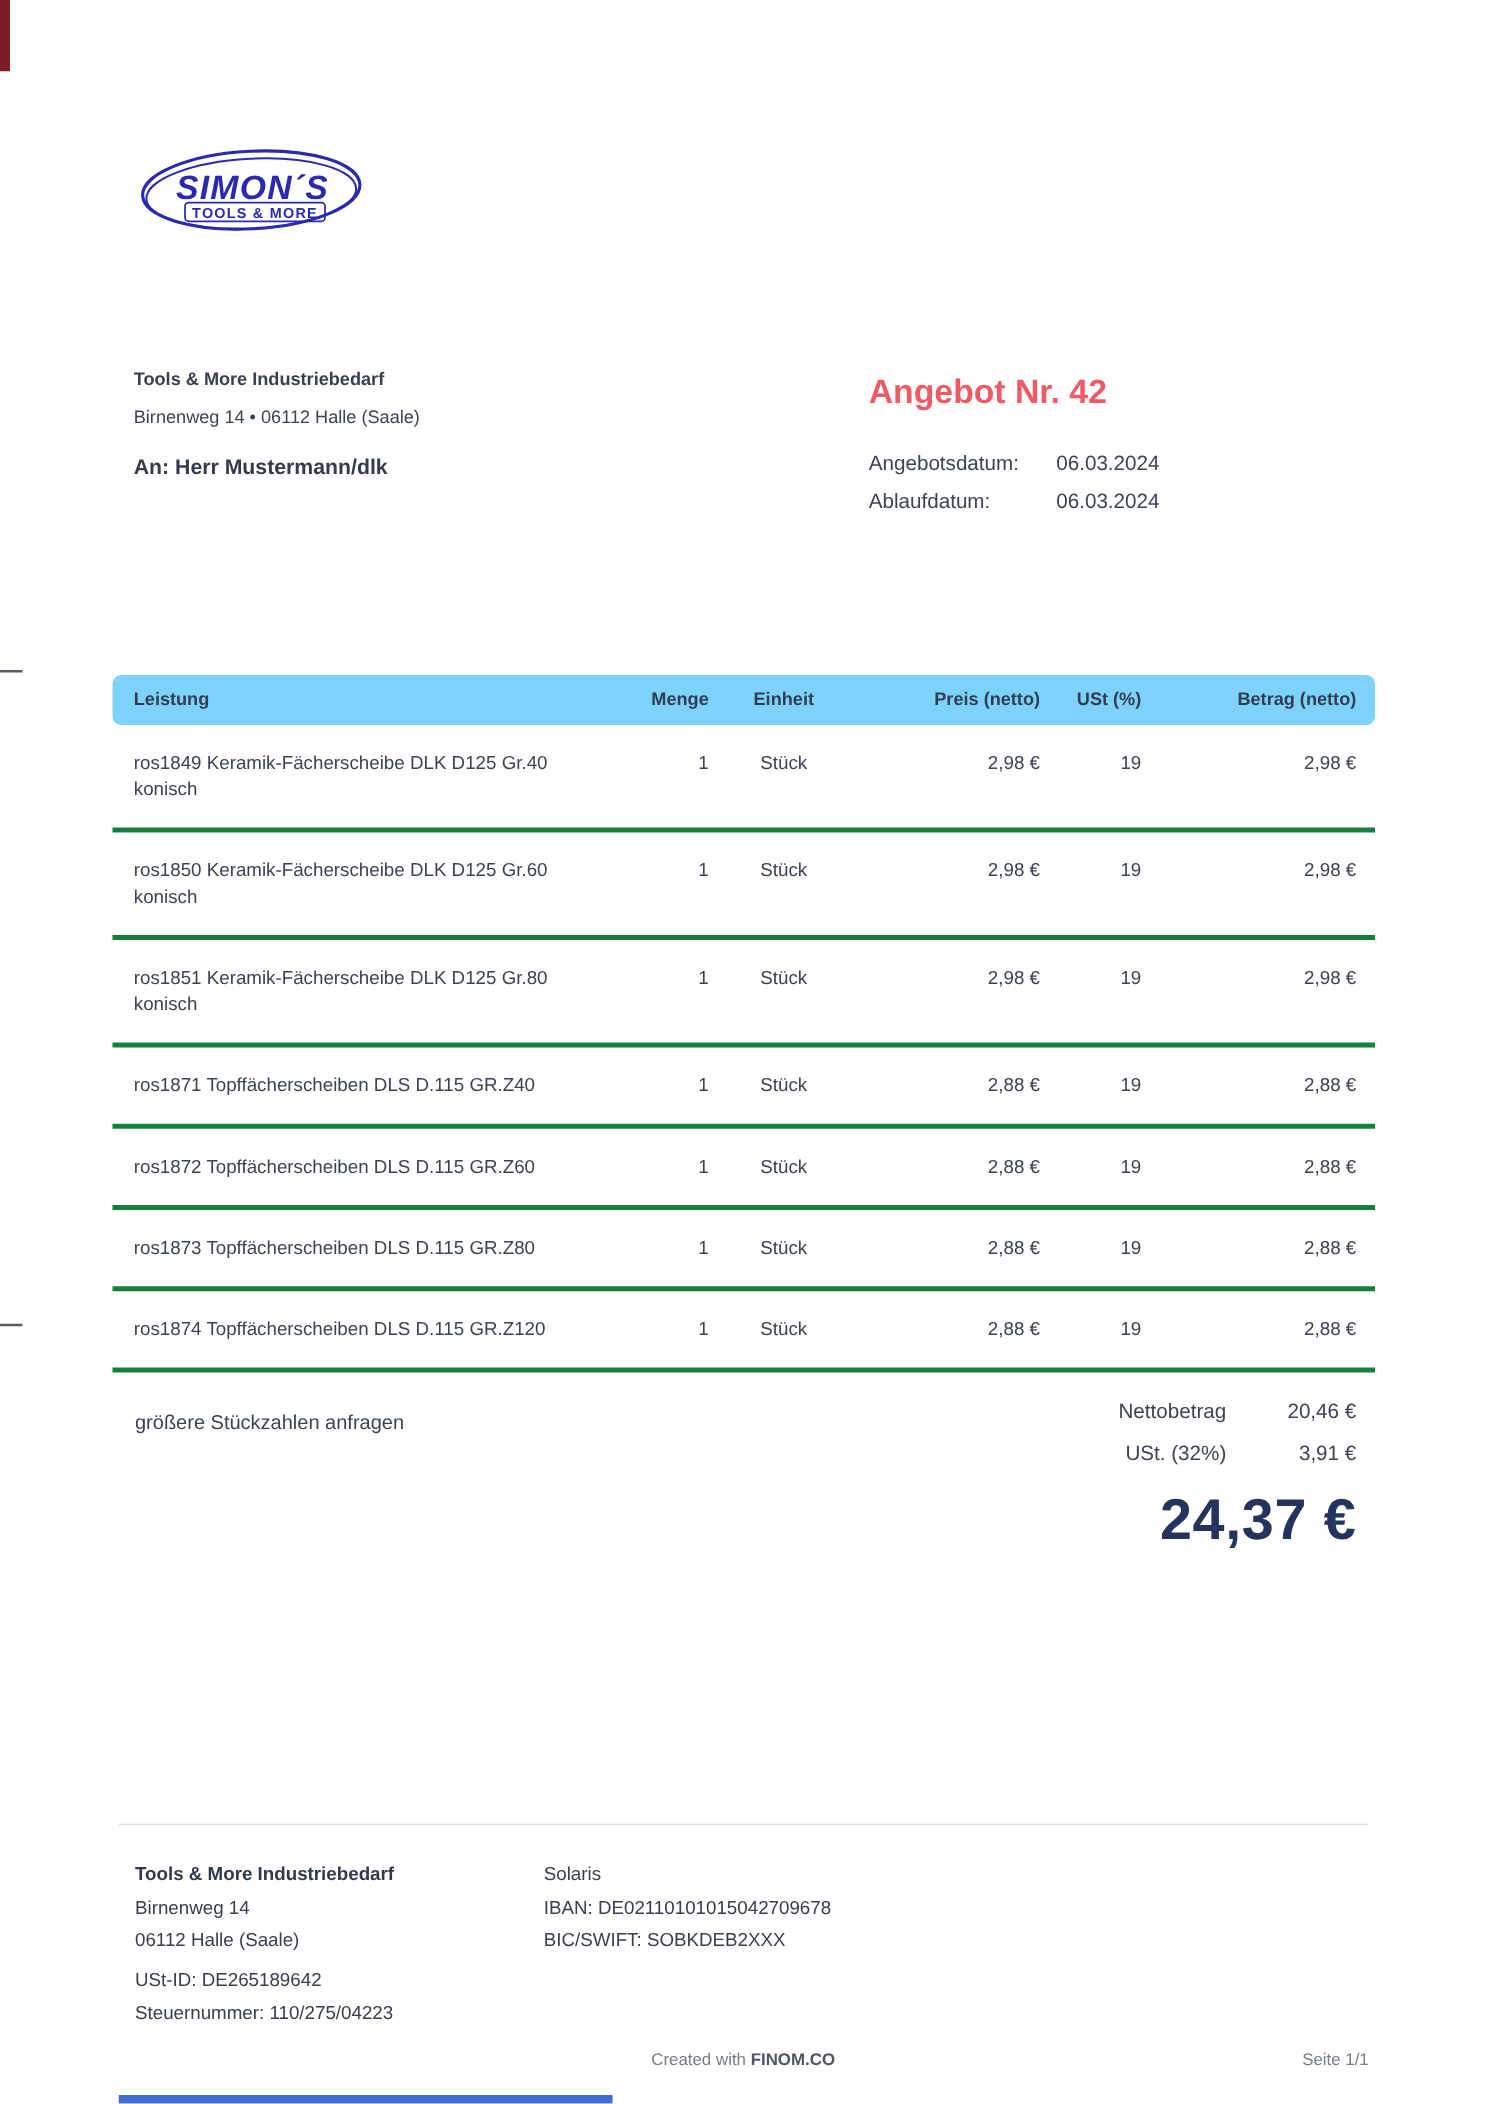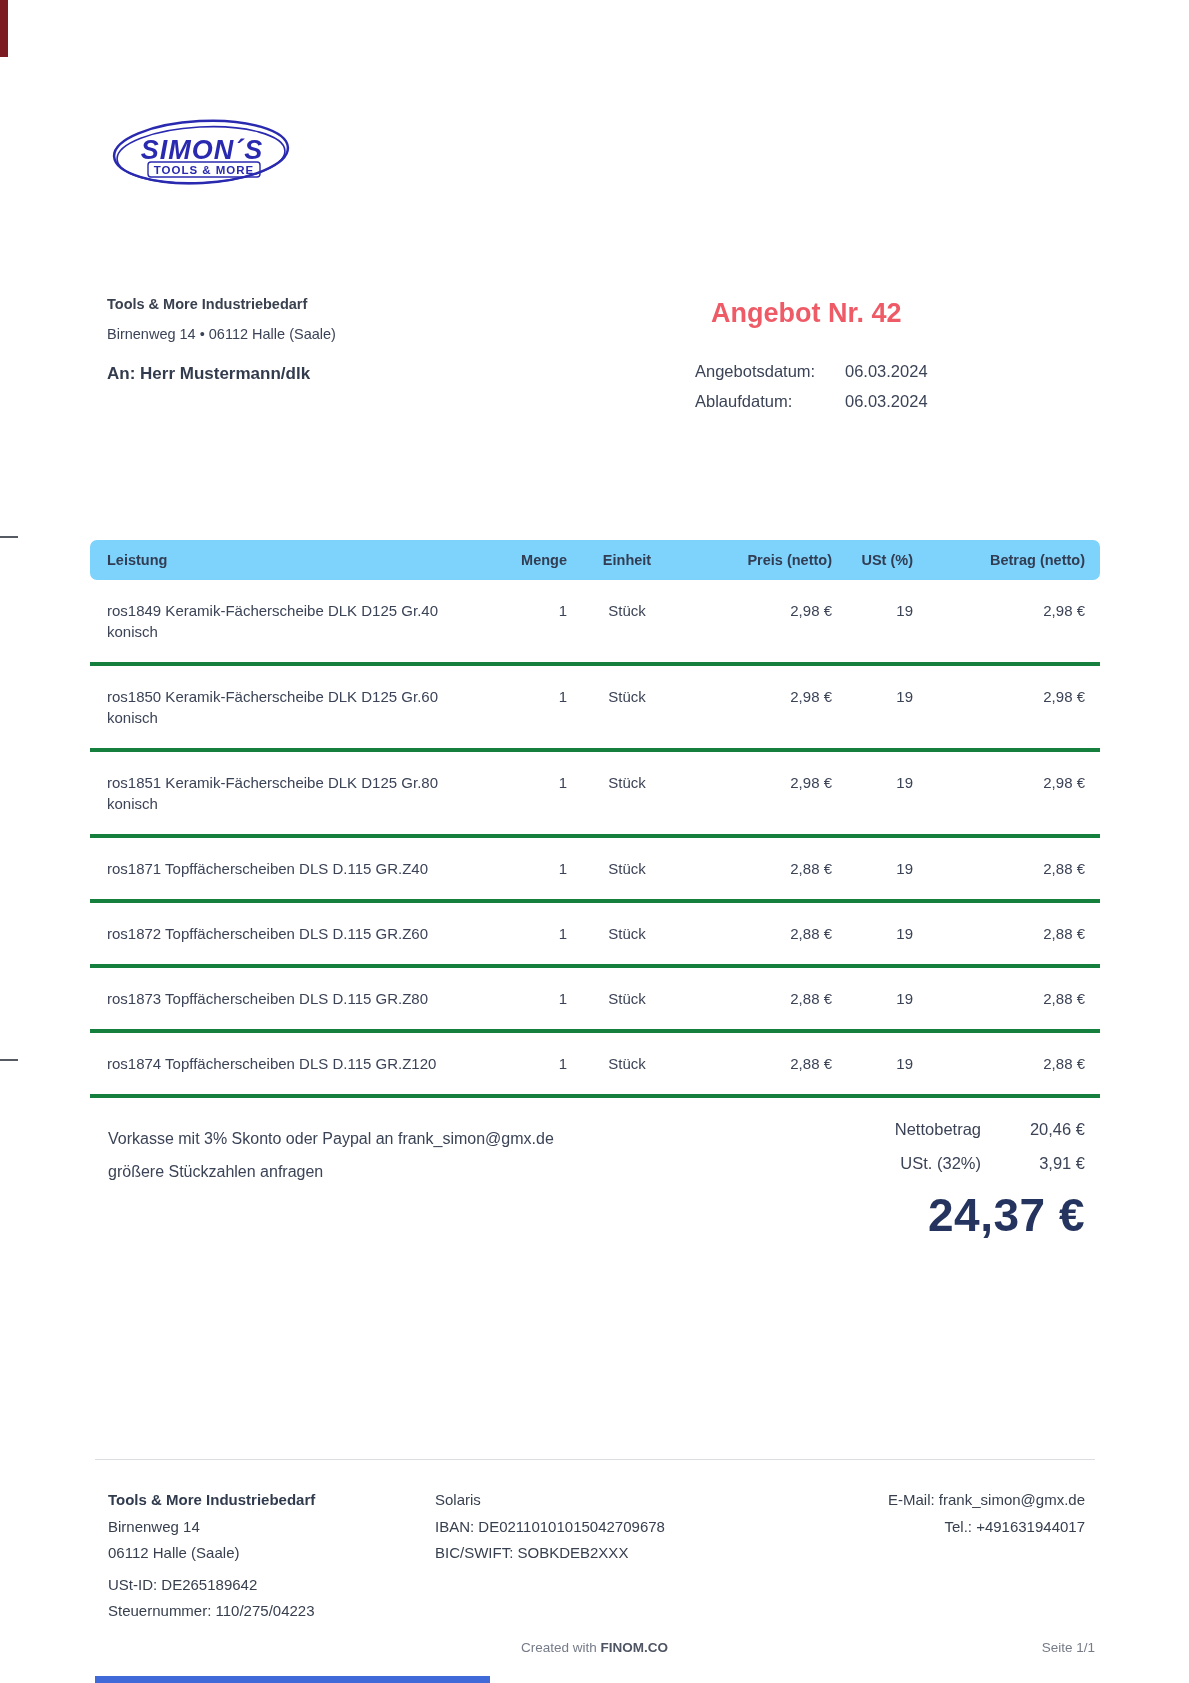--- a/index.html
+++ b/index.html
@@ -14,21 +14,21 @@
 
   
   .logo{position:absolute;left:110px;top:118px;width:182px;height:70px;}
 
   
   .sender-company{position:absolute;left:107px;top:296px;font-size:14.5px;font-weight:bold;color:#39414f;}
   .sender-address{position:absolute;left:107px;top:326px;font-size:14.5px;color:#3b4356;}
   .recipient{position:absolute;left:107px;top:364px;font-size:17px;font-weight:bold;color:#333c4e;}
 
   
-  .offer-title{position:absolute;left:695px;top:298px;font-size:27px;font-weight:bold;color:#ee5b67;margin-left:16px;}
+  .offer-title{position:absolute;left:695px;top:298px;font-size:27px;font-weight:bold;color:#ee5b67;}
   .offer-meta{position:absolute;left:695px;top:362px;font-size:16.5px;color:#3b4356;}
   .offer-meta .row{display:flex;margin-bottom:11px;}
   .offer-meta .lbl{width:150px;}
   .offer-meta .val{}
 
   
   .items-table{position:absolute;left:90px;top:540px;width:1010px;}
   .t-head,.t-row{display:grid;grid-template-columns:385px 75px 120px 145px 95px 158px;
     padding-left:17px;padding-right:15px;box-sizing:border-box;}
   .t-head{background:#7dd3fc;border-radius:7px;height:40px;align-items:center;
@@ -165,21 +165,20 @@
       <div class="c-leistung">ros1874 Topffächerscheiben DLS D.115 GR.Z120</div>
       <div class="c-menge">1</div>
       <div class="c-einheit">Stück</div>
       <div class="c-preis">2,88 €</div>
       <div class="c-ust">19</div>
       <div class="c-betrag">2,88 €</div>
     </div>
   </div>
 
   <div class="notes">
-    <div>Vorkasse mit 3% Skonto oder Paypal an frank_simon@gmx.de</div>
     <div>größere Stückzahlen anfragen</div>
   </div>
 
   <div class="totals">
     <div class="trow">
       <span class="tlbl">Nettobetrag</span>
       <span class="tval">20,46 €</span>
     </div>
     <div class="trow">
       <span class="tlbl">USt. (32%)</span>
@@ -197,22 +196,18 @@
     <div class="gap">USt-ID: DE265189642</div>
     <div>Steuernummer: 110/275/04223</div>
   </div>
 
   <div class="footer-col footer-mid">
     <div>Solaris</div>
     <div>IBAN: DE02110101015042709678</div>
     <div>BIC/SWIFT: SOBKDEB2XXX</div>
   </div>
 
-  <div class="footer-col footer-right">
-    <div>E-Mail: frank_simon@gmx.de</div>
-    <div>Tel.: +491631944017</div>
-  </div>
 
   <div class="created-with"><span>Created with </span><b>FINOM.CO</b></div>
 
   <div class="page-indicator">Seite 1/1</div>
 
 </div>
 
 </body></html>

